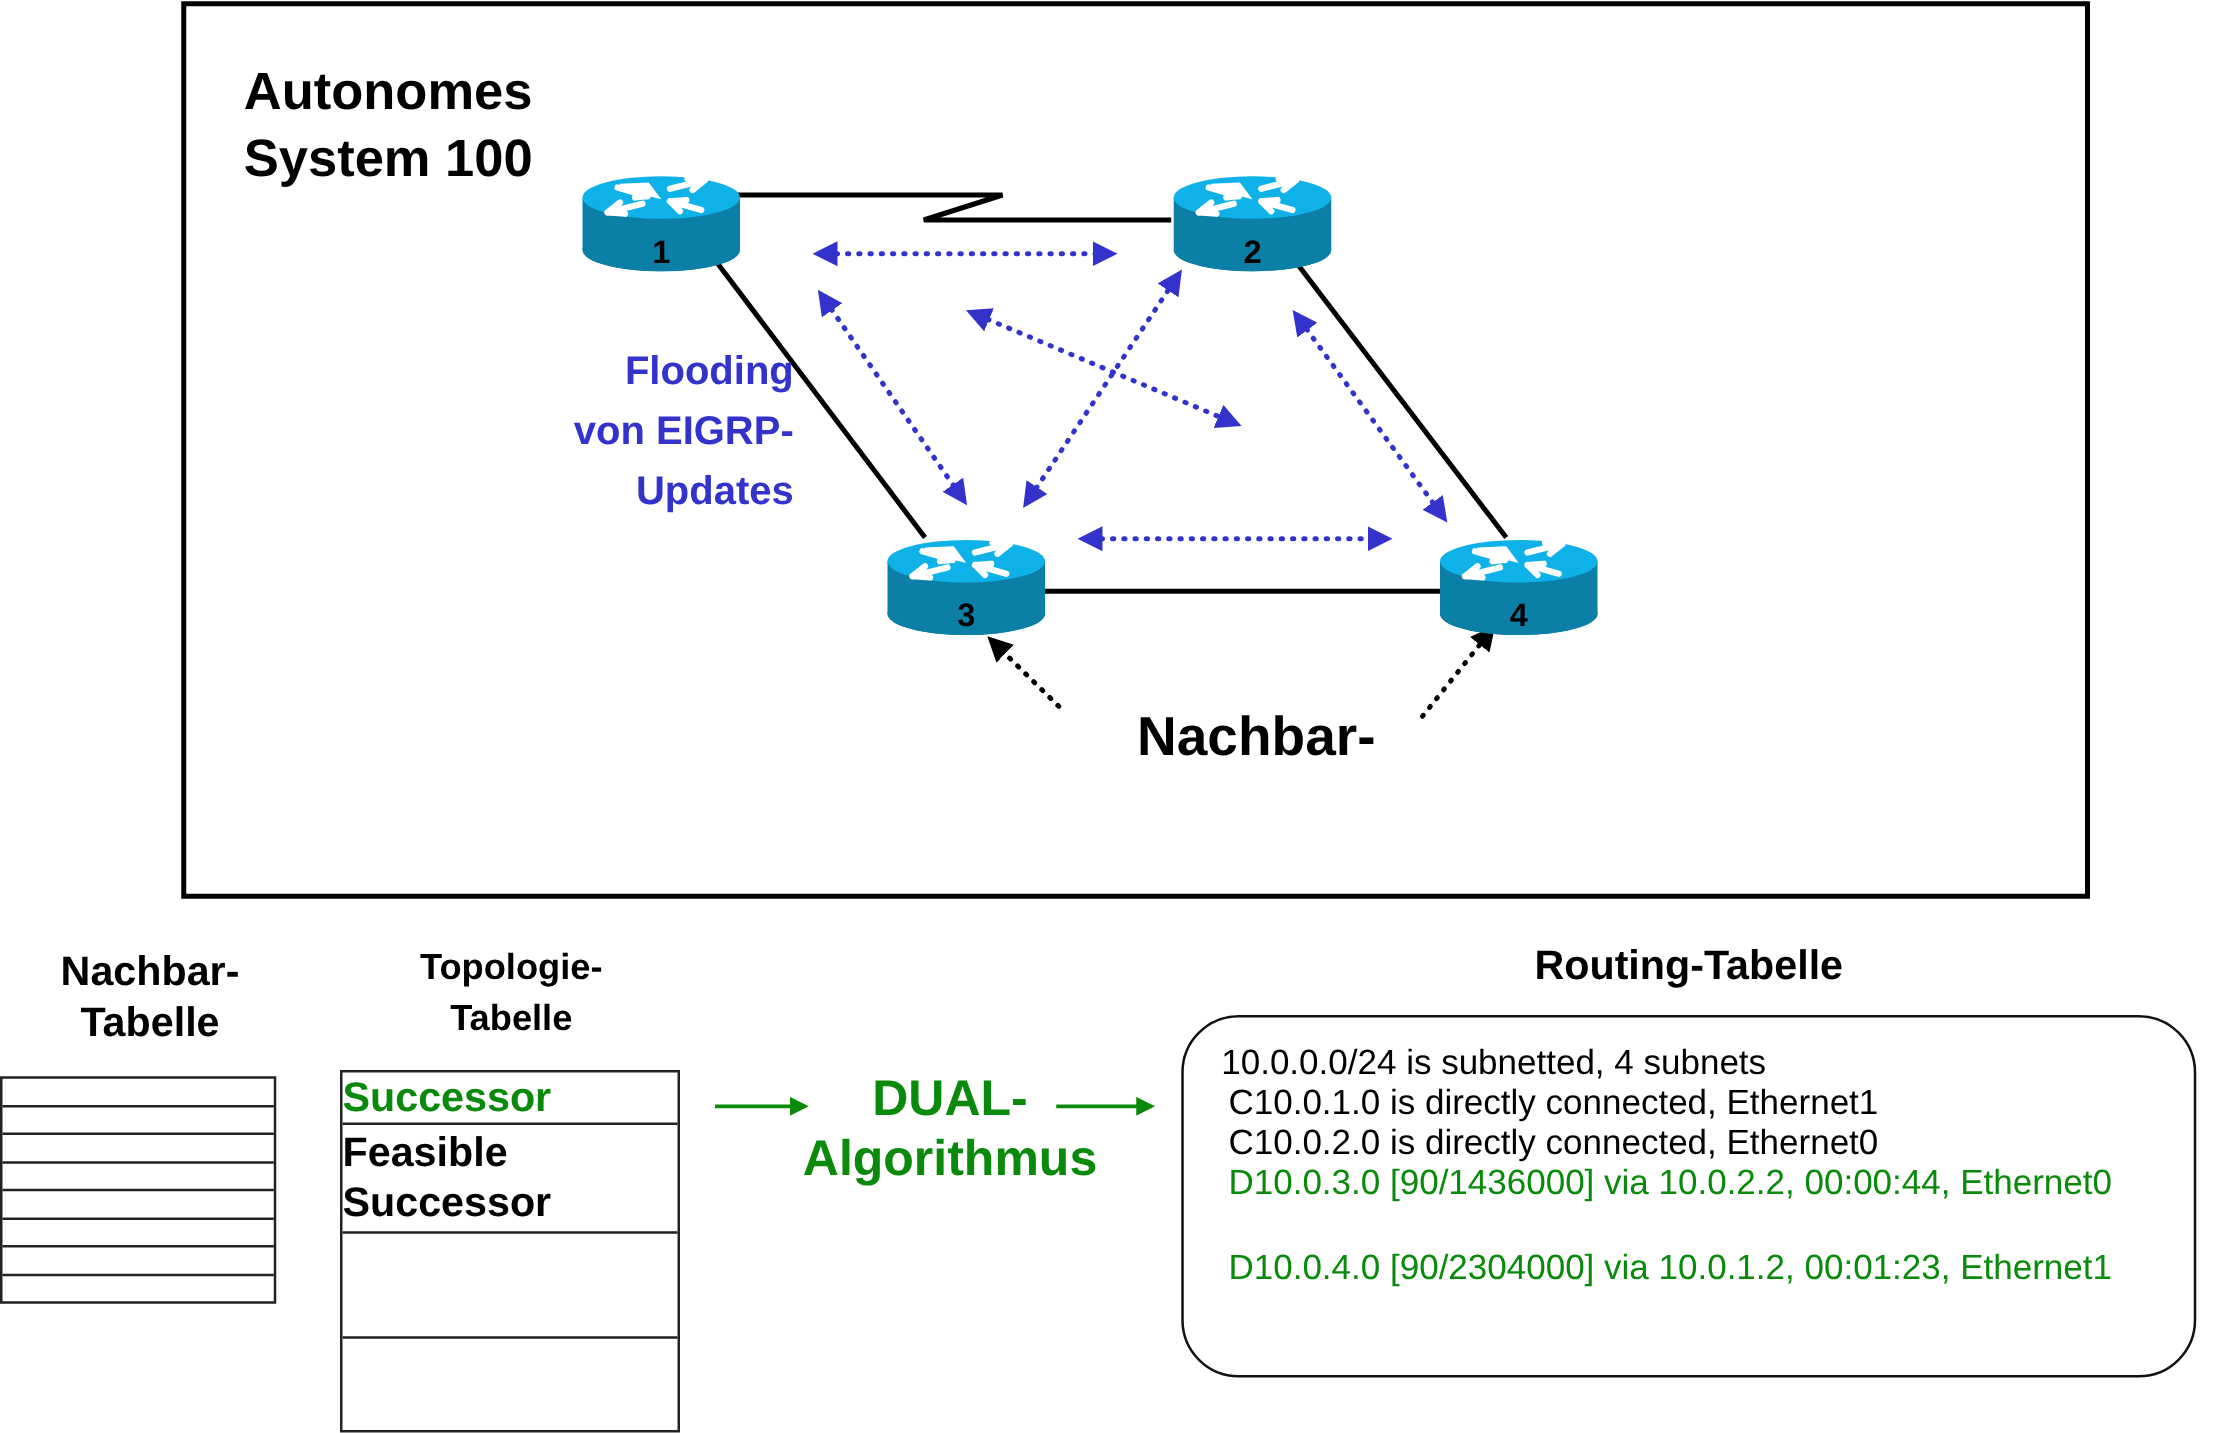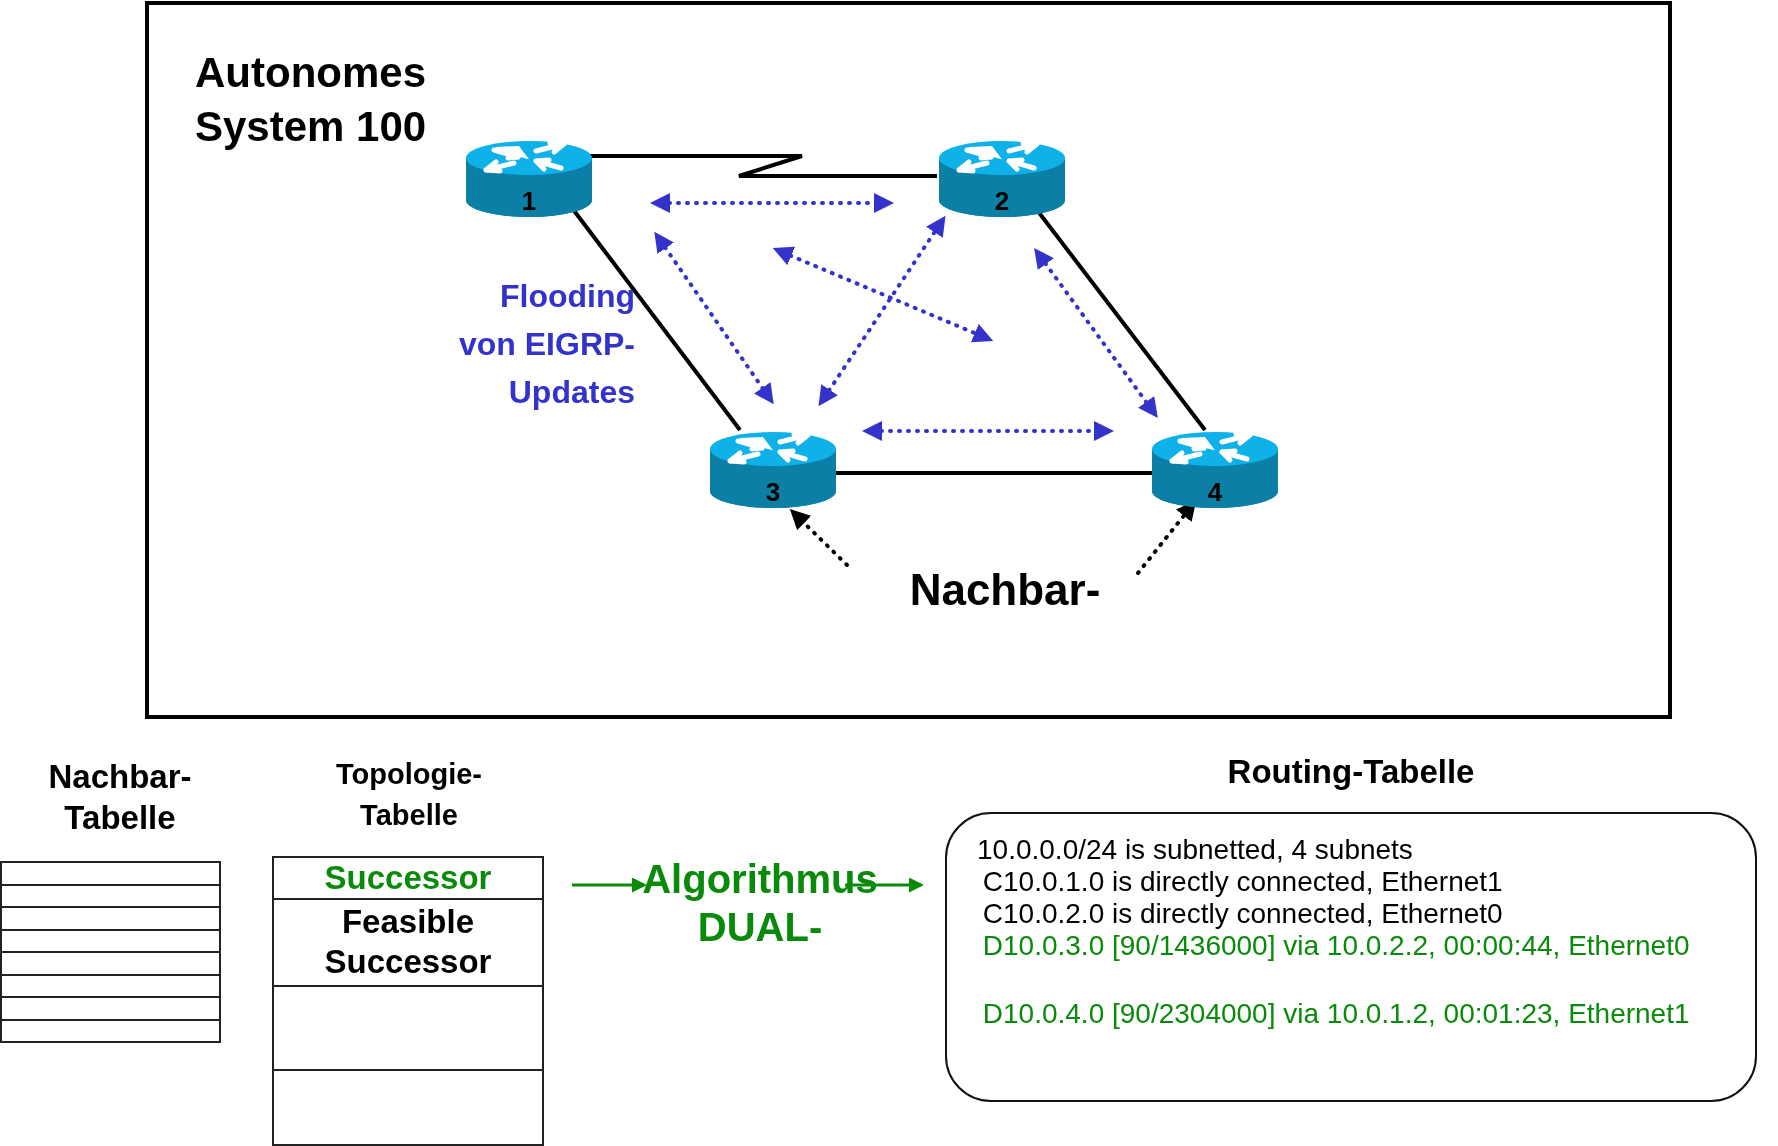--- a/index.html
+++ b/index.html
@@ -11,21 +11,21 @@
   .as-title { left:195px; top:46px; font-size:42px; line-height:54px; }
   .flood { left:395px; top:272px; width:240px; text-align:right; color:#3333cc; font-size:32px; line-height:48px; font-weight:bold; }
   .nbr-router { left:870px; top:562px; width:270px; text-align:center; font-size:44px; line-height:56px; }
   .h-nb { left:0; top:756px; width:240px; text-align:center; font-size:33px; line-height:41px; }
   .h-topo { left:272px; top:754px; width:274px; text-align:center; font-size:29px; line-height:41px; }
   .h-route { left:945px; top:752px; width:812px; text-align:center; font-size:33px; line-height:40px; }
   #nb-table { left:0; top:861px; width:221px; height:182px; border:2px solid #222; box-sizing:border-box; display:flex; flex-direction:column; }
   #nb-table .row { flex:1; border-bottom:2px solid #222; }
   #nb-table .row:last-child { border-bottom:none; }
   #topo-table { left:272px; top:856px; width:272px; height:290px; border:2px solid #222; box-sizing:border-box; }
-  #topo-table .cell { border-bottom:2px solid #222; box-sizing:border-box; text-align:center; font-weight:bold; font-size:33px; line-height:40px; }
+  #topo-table .cell { border-bottom:2px solid #222; box-sizing:border-box; text-align:left; font-weight:bold; font-size:33px; line-height:40px; }
   #topo-table .c1 { height:42px; color:#0a8a0a; }
   #topo-table .c2 { height:87px; color:#000; padding-top:2px; }
   #topo-table .c3 { height:84px; }
   #topo-table .c4 { border-bottom:none; }
   .dual { left:620px; top:855px; width:280px; text-align:center; color:#0a8a0a; font-weight:bold; font-size:40px; line-height:48px; }
   #route-box { left:945px; top:812px; width:812px; height:290px; border:2px solid #111; border-radius:46px; box-sizing:border-box;text-align:right; }
   .rt-line { position:absolute; font-size:28px; line-height:36px; white-space:pre; }
   .rt-code { display:inline-block; width:46px; }
 </style>
 </head>
@@ -136,22 +136,22 @@
   <div class="cell c1">Successor</div>
   <div class="cell c2">
     <div>Feasible</div>
     <div>Successor</div>
   </div>
   <div class="cell c3"></div>
   <div class="cell c4"></div>
 </div>
 
 <div class="abs dual">
+  <div>DUAL-</div>
   <div>Algorithmus</div>
-  <div>DUAL-</div>
 </div>
 
 <div class="abs label-bold h-route">Routing-Tabelle</div>
 
 <div id="route-box" class="abs">
     <div class="rt-line" style="left: 30px; top: 18px; color: rgb(0, 0, 0);"><span>10.0.0.0/24 is subnetted, 4 subnets</span></div>
     <div class="rt-line" style="left: 10px; top: 50px; color: rgb(0, 0, 0);"><span class="rt-code">C</span><span>10.0.1.0 is directly connected, Ethernet1</span></div>
     <div class="rt-line" style="left: 10px; top: 82px; color: rgb(0, 0, 0);"><span class="rt-code">C</span><span>10.0.2.0 is directly connected, Ethernet0</span></div>
     <div class="rt-line" style="left: 10px; top: 114px; color: rgb(10, 138, 10);"><span class="rt-code">D</span><span>10.0.3.0 [90/1436000] via 10.0.2.2, 00:00:44, Ethernet0</span></div>
     <div class="rt-line" style="left: 10px; top: 146px; color: rgb(10, 138, 10); margin-top: 36px;"><span class="rt-code">D</span><span>10.0.4.0 [90/2304000] via 10.0.1.2, 00:01:23, Ethernet1</span></div>

